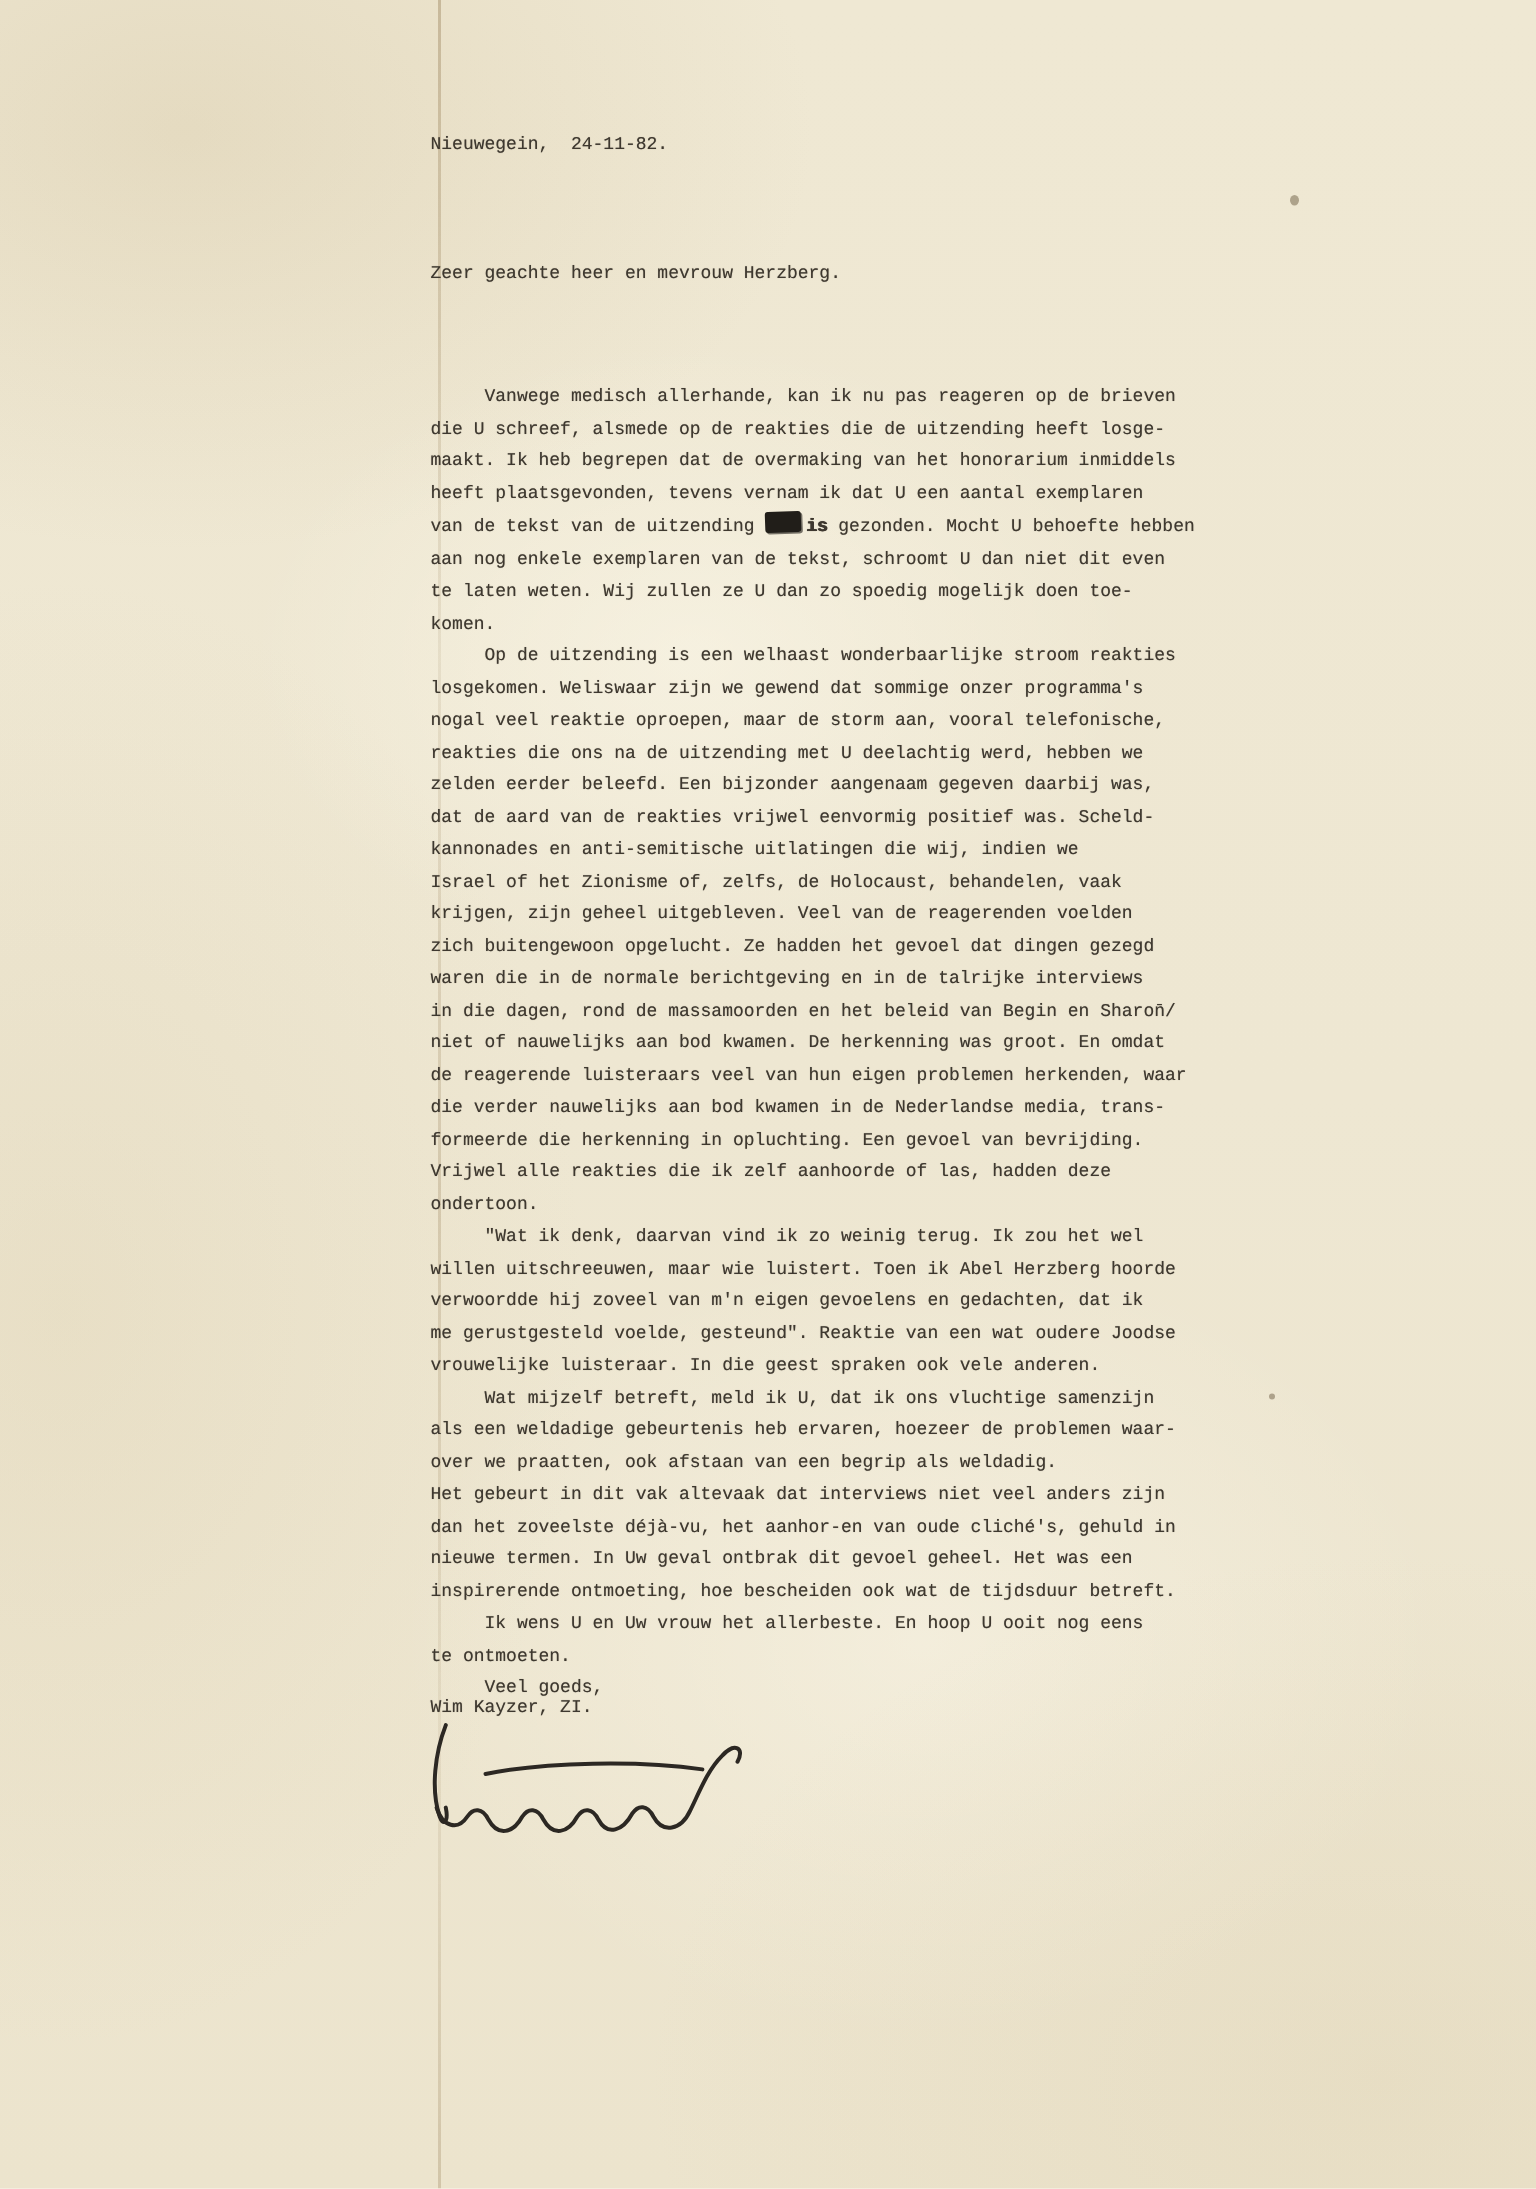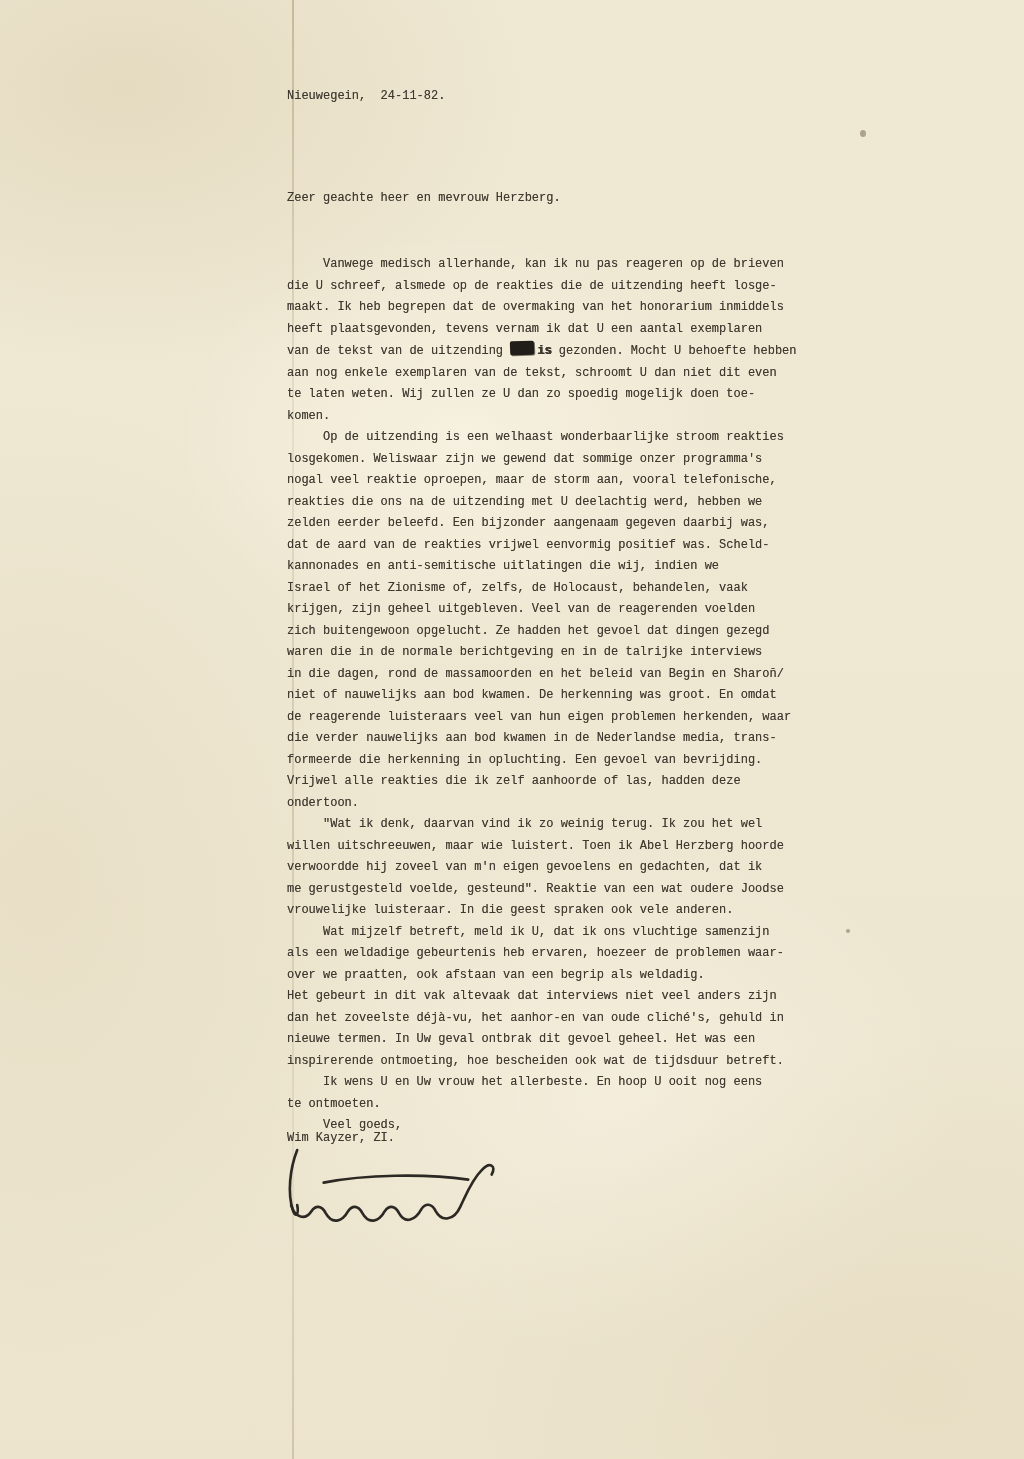--- a/index.html
+++ b/index.html
@@ -23,21 +23,21 @@
   .crease {
     position: absolute; top: 0; bottom: 0; left: 292px; width: 2px;
     background: linear-gradient(180deg,
       rgba(150,125,85,0.40), rgba(150,125,85,0.12) 30%,
       rgba(150,125,85,0.28) 55%, rgba(150,125,85,0.10) 80%, rgba(150,125,85,0.30));
     filter: blur(0.4px);
   }
   .ink { color: #3e382f; text-shadow: 0 0 0.5px rgba(62,56,47,0.55); }
   .line { white-space: pre; font-size: 12px; line-height: 21.5px; }
   .date-line     { position: absolute; left: 287px; top: 86px; }
-  .salutation    { position: absolute; left: 287px; top: 188px; }
+  .salutation    { position: absolute; left: 287px; top: 172px; }
   .letter-body   { position: absolute; left: 287px; top: 254px; width: 760px; }
   .redaction {
     display: inline-block; width: 24px; height: 14px;
     background: #211e19; border-radius: 2px;
     transform: rotate(-2deg) translateY(1px);
     margin-right: 3px;
     box-shadow: 1px 1px 0 rgba(33,30,25,0.6);
   }
   .overstrike { font-weight: bold; text-shadow: 0.7px 0 0 currentColor, 0 0 0.5px currentColor; text-align: center; }
   .signature {

